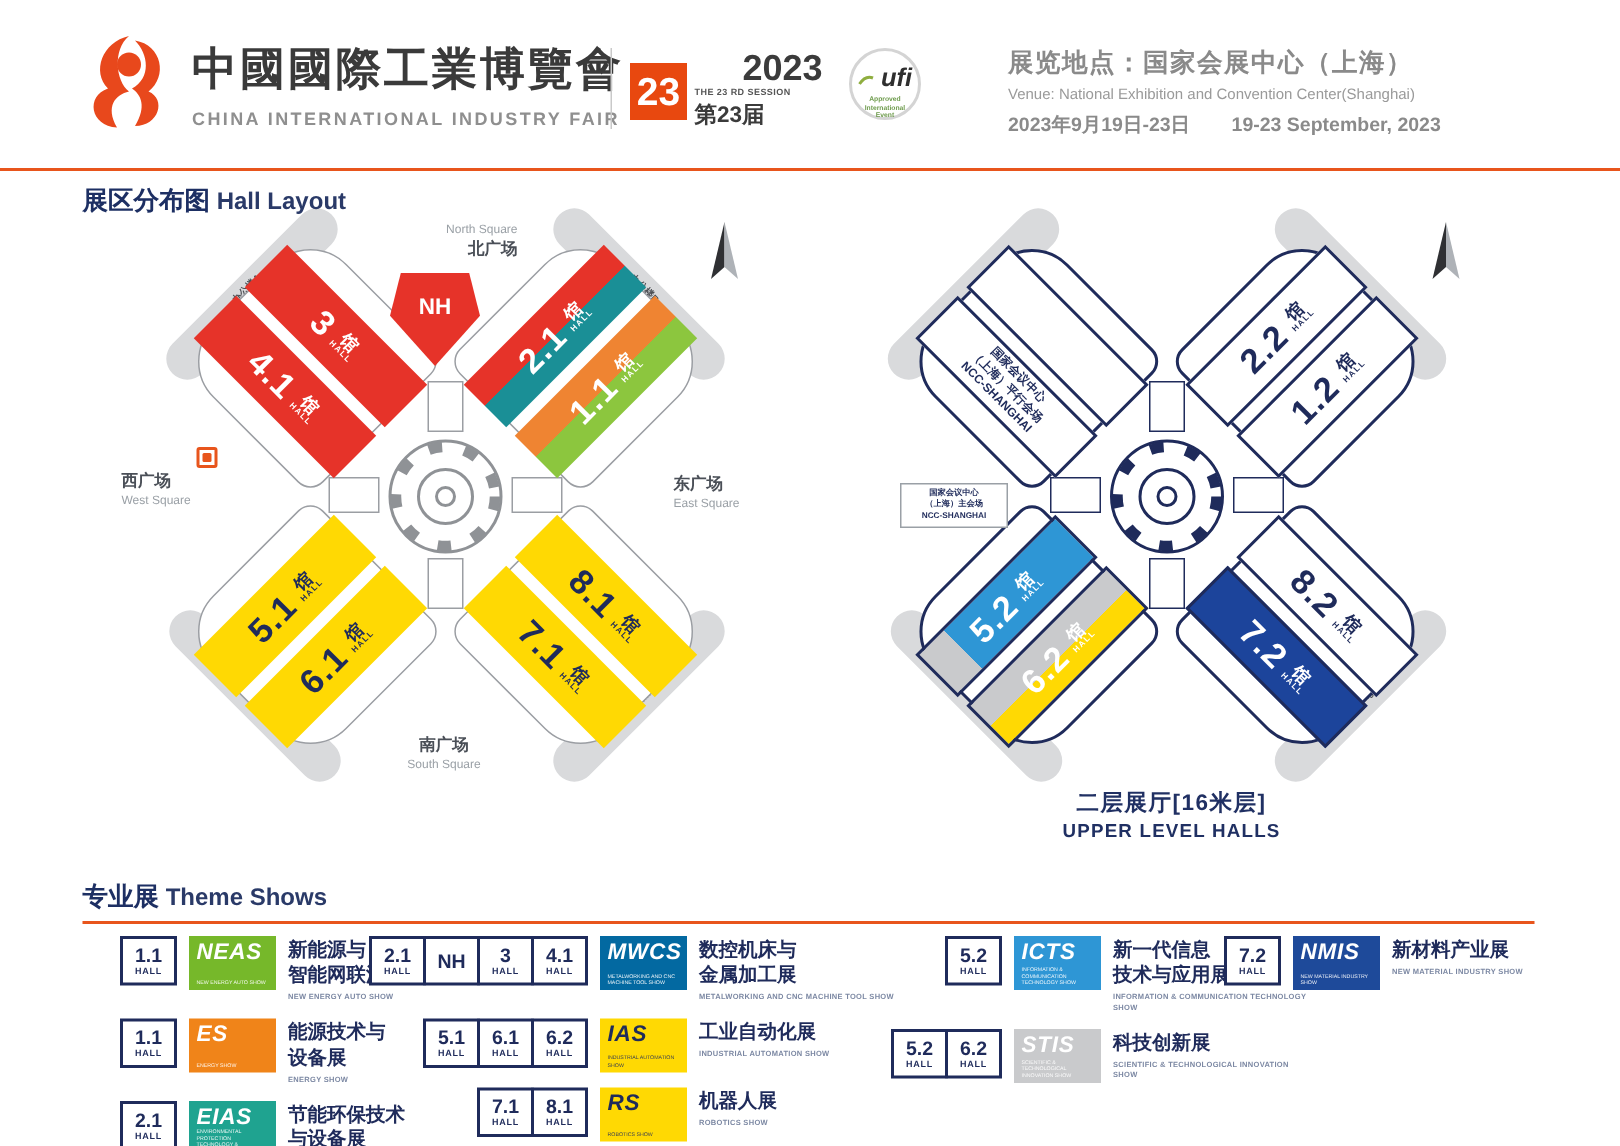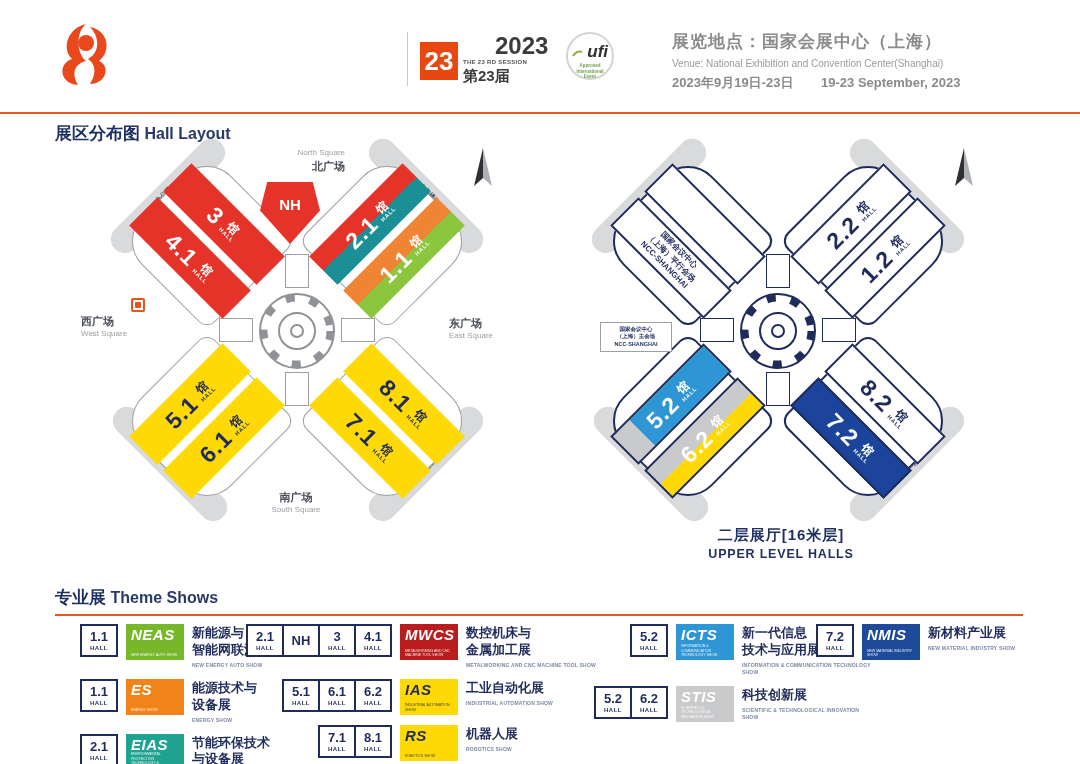--- a/index.html
+++ b/index.html
@@ -98,21 +98,21 @@
          display:flex;flex-direction:column;align-items:center;justify-content:center;flex:0 0 auto;}
   .badge + .badge{margin-left:-2px;}
   .bnum{font-size:13px;font-weight:800;color:#1f2b5b;line-height:1;}
   .bunit{font-size:6px;font-weight:800;color:#1f2b5b;letter-spacing:.5px;margin-top:2px;}
   .bunit:empty{display:none;}
   .tlogo{width:58px;height:36px;margin:0 8px;padding:3px 5px;box-sizing:border-box;display:flex;
          flex-direction:column;color:#fff;overflow:hidden;flex:0 0 auto;}
   .lacr{font-size:15px;font-weight:900;font-style:italic;line-height:1.05;letter-spacing:.5px;}
   .lsub{font-size:3.5px;line-height:1.2;opacity:.9;margin-top:auto;text-transform:uppercase;}
   .logo-neas{background:#76b82a;} .logo-es{background:#f08419;} .logo-eias{background:#1fa390;}
-  .logo-mwcs{background:#b91c1c;justify-content:center;} .logo-ias{background:#ffd903;color:#1f2b5b;}
+  .logo-mwcs{background:#0369a1;justify-content:center;} .logo-ias{background:#ffd903;color:#1f2b5b;}
   .logo-rs{background:#ffd903;color:#1f2b5b;} .logo-icts{background:#2e96d5;}
   .logo-stis{background:#c9cacc;} .logo-nmis{background:#1e4a9a;}
   .tinfo{padding-top:1px;}
   .nline{display:block;font-size:13px;font-weight:800;color:#1f2b5b;line-height:1.3;}
   .nline:empty{display:none;}
   .tsub{font-size:5px;color:#7c88a3;margin-top:3px;max-width:130px;line-height:1.4;
         letter-spacing:.2px;text-transform:uppercase;font-weight:700;}
 </style>
 </head>
 <body>
@@ -120,20 +120,24 @@
 <div id="app">
 
   <header>
     <svg class="fair-logo" width="76" height="76" viewBox="0 0 76 76">
       <g fill="#e8481c">
         <path d="M38 6 C20 10 13 30 24 41 C9 46 12 66 30 67 C22 53 29 45 38 43 C29 36 27 15 38 6 Z"></path>
         <path d="M42 9 C60 12 64 33 51 43 C63 48 58 66 42 66 C50 53 46 45 40 41 C53 34 51 18 42 9 Z"></path>
         <circle cx="38" cy="25" r="8"></circle>
       </g>
     </svg>
+    <div class="brand">
+      <div class="brand-zh">中國國際工業博覽會</div>
+      <div class="brand-en">CHINA INTERNATIONAL INDUSTRY FAIR</div>
+    </div>
     <div class="vdiv"></div>
     <div class="session">
       <div class="s23">23</div>
       <div class="scol">
         <div class="syear">2023</div>
         <div class="sline">THE 23 RD SESSION</div>
         <div class="szh">第23届</div>
       </div>
     </div>
     <div class="ufi">

